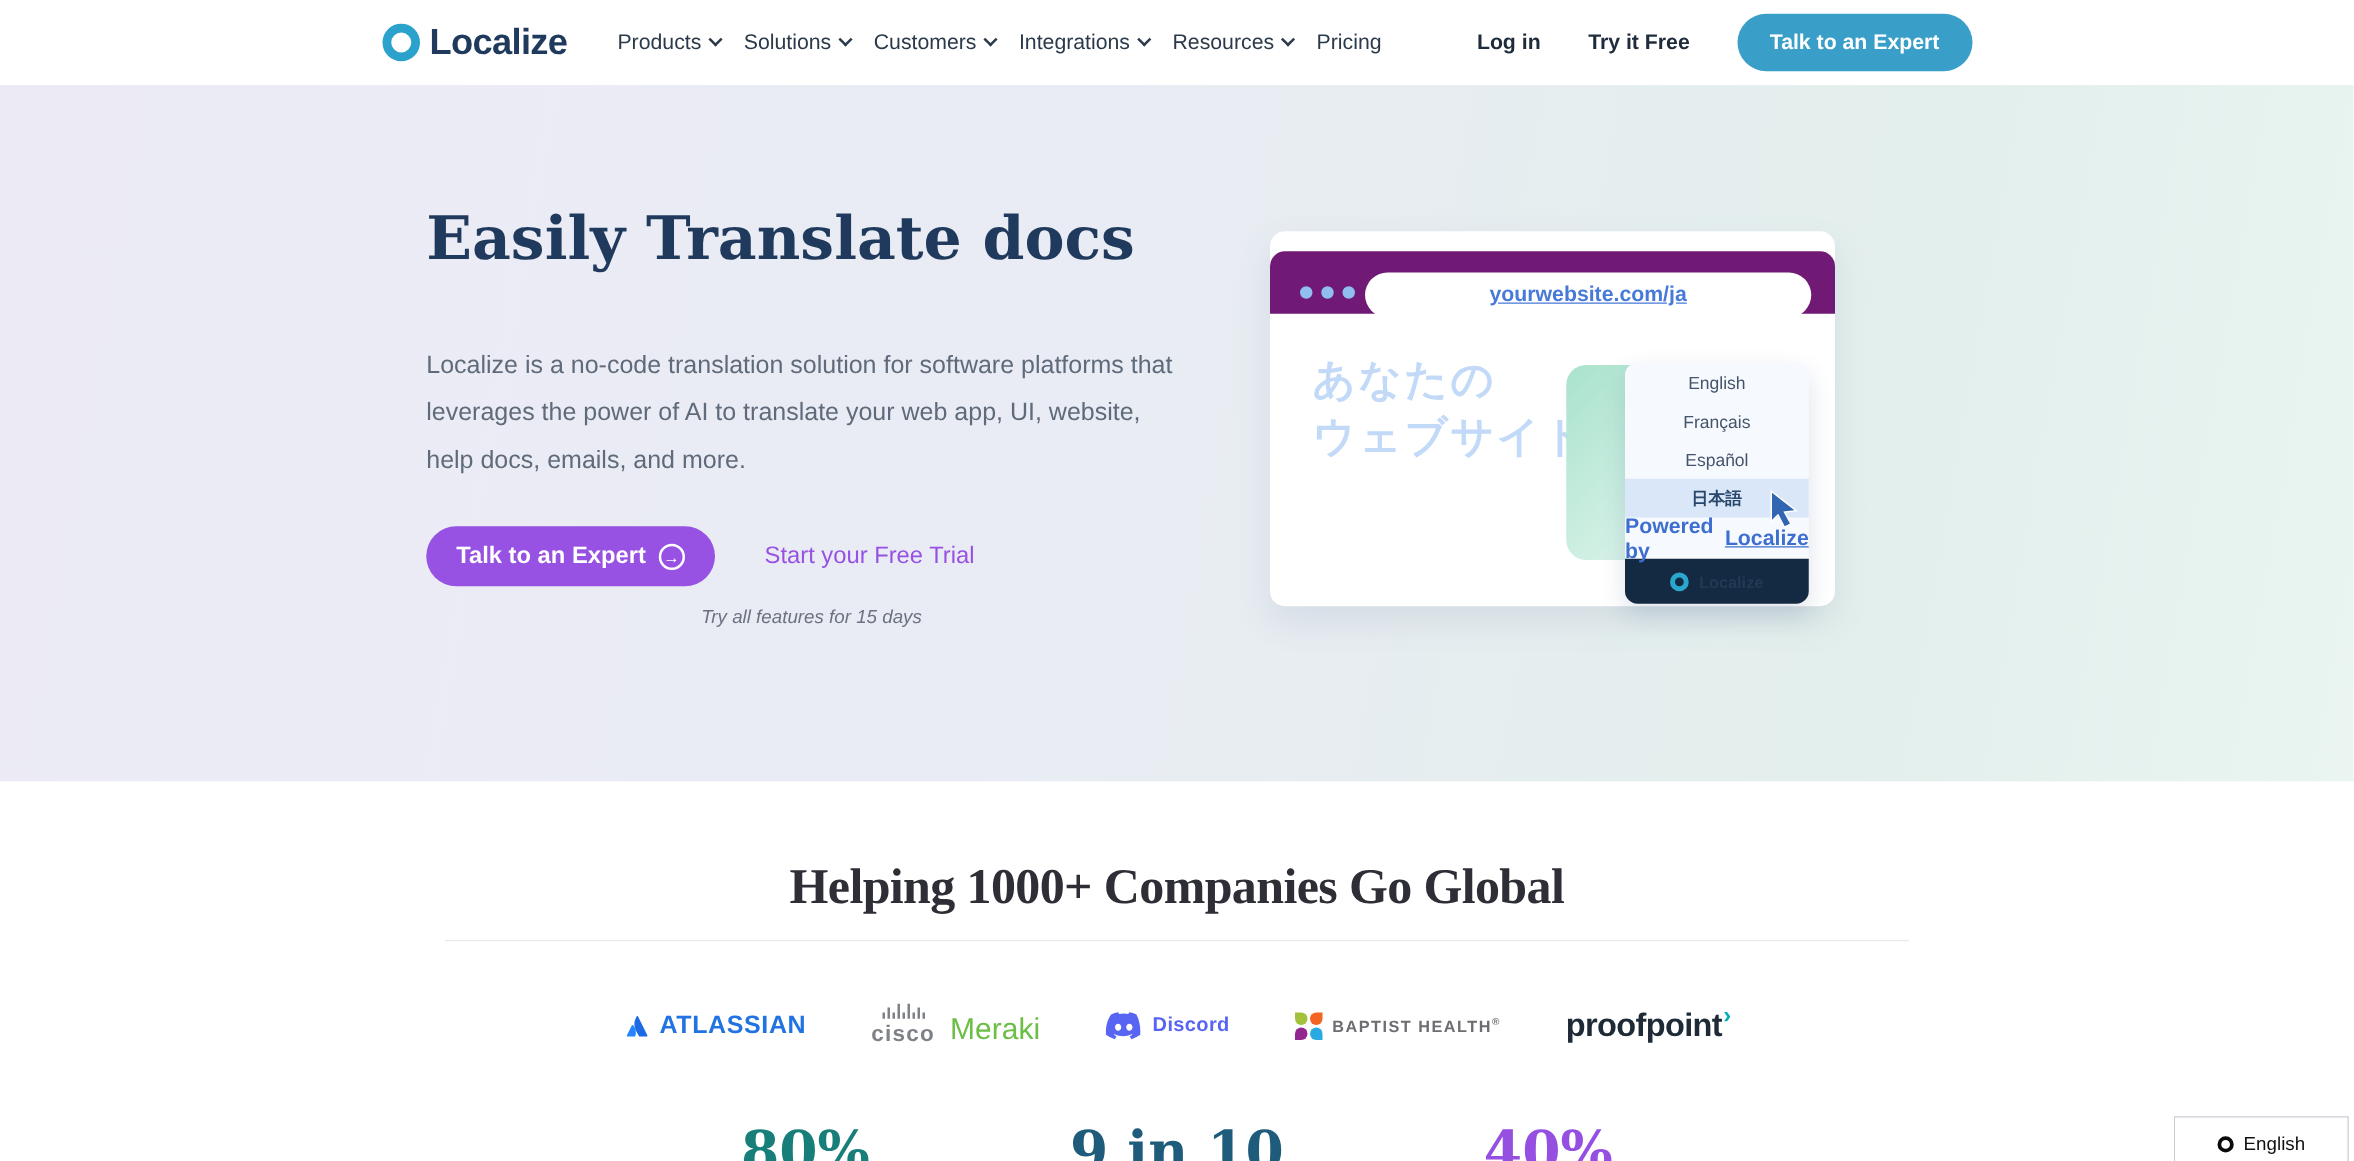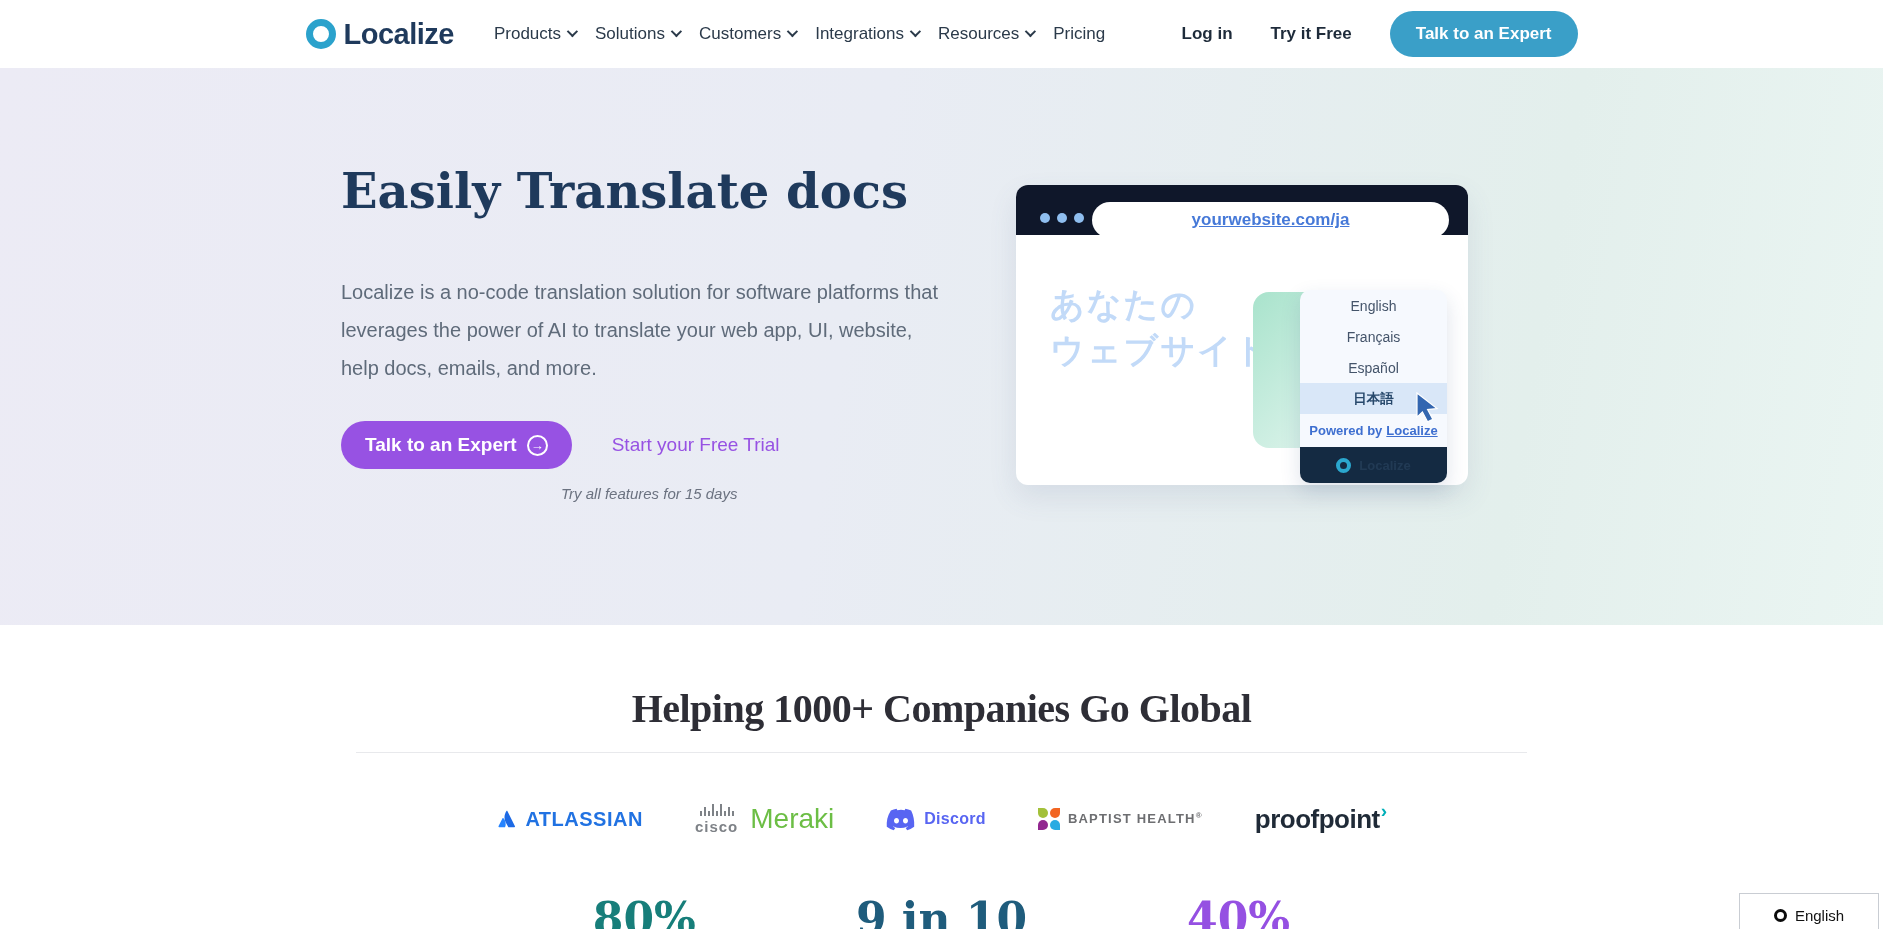--- a/index.html
+++ b/index.html
@@ -31,35 +31,35 @@
   .cta-primary { display:flex; align-items:center; gap:10px; background:#9752E3; color:#fff; border:none;
     border-radius:26px; height:48px; padding:0 24px; font-size:19px; font-weight:700; cursor:pointer; }
   .cta-arrow { display:inline-flex; align-items:center; justify-content:center; width:21px; height:21px;
     border:2px solid #fff; border-radius:50%; font-size:13px; line-height:1; }
   .cta-secondary { margin-left:40px; font-size:19px; color:#9752E3; text-decoration:none; cursor:pointer; }
   .trial-note { margin-top:16px; margin-left:220px; font-size:15px; font-style:italic; color:#6B7280; }
 
   
   .mockup { position:absolute; left:1016px; top:117px; width:452px; height:300px; border-radius:12px;
     background:#fff; box-shadow:0 12px 28px rgba(80,100,140,.12); }
-  .mock-topbar { position:absolute; left:0; top:0; width:100%; height:50px; background:#0f172a; border-radius:12px 12px 0 0; }
+  .mock-topbar { position:absolute; left:0; top:16px; width:100%; height:50px; background:#701a75; border-radius:12px 12px 0 0; }
   .mock-dots { position:absolute; left:24px; top:28px; display:flex; gap:7px; }
   .mock-dots i { width:10px; height:10px; border-radius:50%; background:#8FBEEF; }
   .mock-url { position:absolute; left:76px; top:17px; width:357px; height:36px; background:#fff; border-radius:18px;
     display:flex; align-items:center; justify-content:center; }
   .mock-url a { font-size:17px; font-weight:700; color:#4679D8; text-decoration:underline; cursor:pointer; }
   .mock-site-text { position:absolute; left:34px; top:96px; font-size:34px; font-weight:700; line-height:46px;
     color:#C2DAF8; letter-spacing:2px; }
   .mint-panel { position:absolute; left:237px; top:107px; width:120px; height:156px; border-radius:16px;
     background:linear-gradient(135deg,#A9E3CC 0%,#CFEFE3 60%,#E8F6F1 100%); }
   .dropdown { position:absolute; left:284px; top:105px; width:147px; height:193px; background:#F6F9FE;
     border-radius:10px; box-shadow:0 8px 20px rgba(40,70,120,.15); }
   .dd-row { height:31px; display:flex; align-items:center; justify-content:center; font-size:14px; color:#44546A; cursor:pointer; }
   .dd-row.sel { background:#D9E7F8; font-weight:700; font-size:13.5px; color:#27486B; }
-  .dd-powered { height:33px; display:flex; align-items:center; justify-content:center; gap:4px; font-size:13px;
+  .dd-powered { height:33px; display:flex; align-items:center; justify-content:center; gap:4px; font-size:17px;
     font-weight:700; color:#3E6FD0; }
   .dd-powered a { color:#3E6FD0; text-decoration:underline; cursor:pointer; }
   .dd-dark { height:36px; background:#142A42; border-radius:0 0 10px 10px; display:flex; align-items:center;
     justify-content:center; gap:8px; }
   .dd-dark .ring { width:15px; height:15px; border-radius:50%; border:4px solid #2BA7CE; }
   .dd-dark .ghost { font-size:13px; font-weight:700; color:#3A5878; opacity:.35; }
   .cursor-svg { position:absolute; left:398px; top:206px; }
 
   
   .companies { background:#fff; }
@@ -67,22 +67,22 @@
     font-size:40px; color:#2E2E36; letter-spacing:-0.5px; }
   .comp-divider { width:1171px; margin:20px auto 0; border:none; border-top:1px solid #E8E9EC; }
   .logos-row { margin-top:50px; display:flex; align-items:center; justify-content:center; gap:52px; }
   .logo-cell { display:flex; align-items:center; justify-content:center; }
   .atl { display:flex; align-items:center; gap:6px; }
   .atl-text { font-size:20px; font-weight:800; color:#2172E2; letter-spacing:0.5px; }
   .cisco-wrap { display:flex; align-items:flex-end; gap:12px; }
   .cisco-col { display:flex; flex-direction:column; align-items:center; }
   .cisco-bars { display:flex; align-items:flex-end; gap:2px; height:12px; margin-bottom:2px; }
   .cisco-bars i { width:2px; background:#7E8287; }
-  .cisco-text { font-size:15px; font-weight:700; color:#7E8287; letter-spacing:1px; }
-  .meraki-text { font-size:28px; font-weight:400; color:#6CBE45; }
+  .cisco-text { font-size:18px; font-weight:700; color:#7E8287; letter-spacing:1px; }
+  .meraki-text { font-size:24px; font-weight:400; color:#6CBE45; }
   .disc { display:flex; align-items:center; gap:8px; }
   .disc-text { font-size:16px; font-weight:800; color:#5865F2; letter-spacing:0.3px; }
   .bap { display:flex; align-items:center; gap:8px; }
   .pinwheel { display:grid; grid-template-columns:10px 10px; grid-template-rows:10px 10px; gap:2px; }
   .pinwheel i { width:10px; height:10px; }
   .leaf-tl { background:#A3C13A; border-radius:0 50% 50% 50%; }
   .leaf-tr { background:#F26522; border-radius:50% 0 50% 50%; }
   .leaf-bl { background:#92278F; border-radius:50% 50% 50% 0; }
   .leaf-br { background:#29ABE2; border-radius:50% 50% 0 50%; }
   .bap-text { font-size:13px; font-weight:600; color:#6D6E71; letter-spacing:1.2px; }

